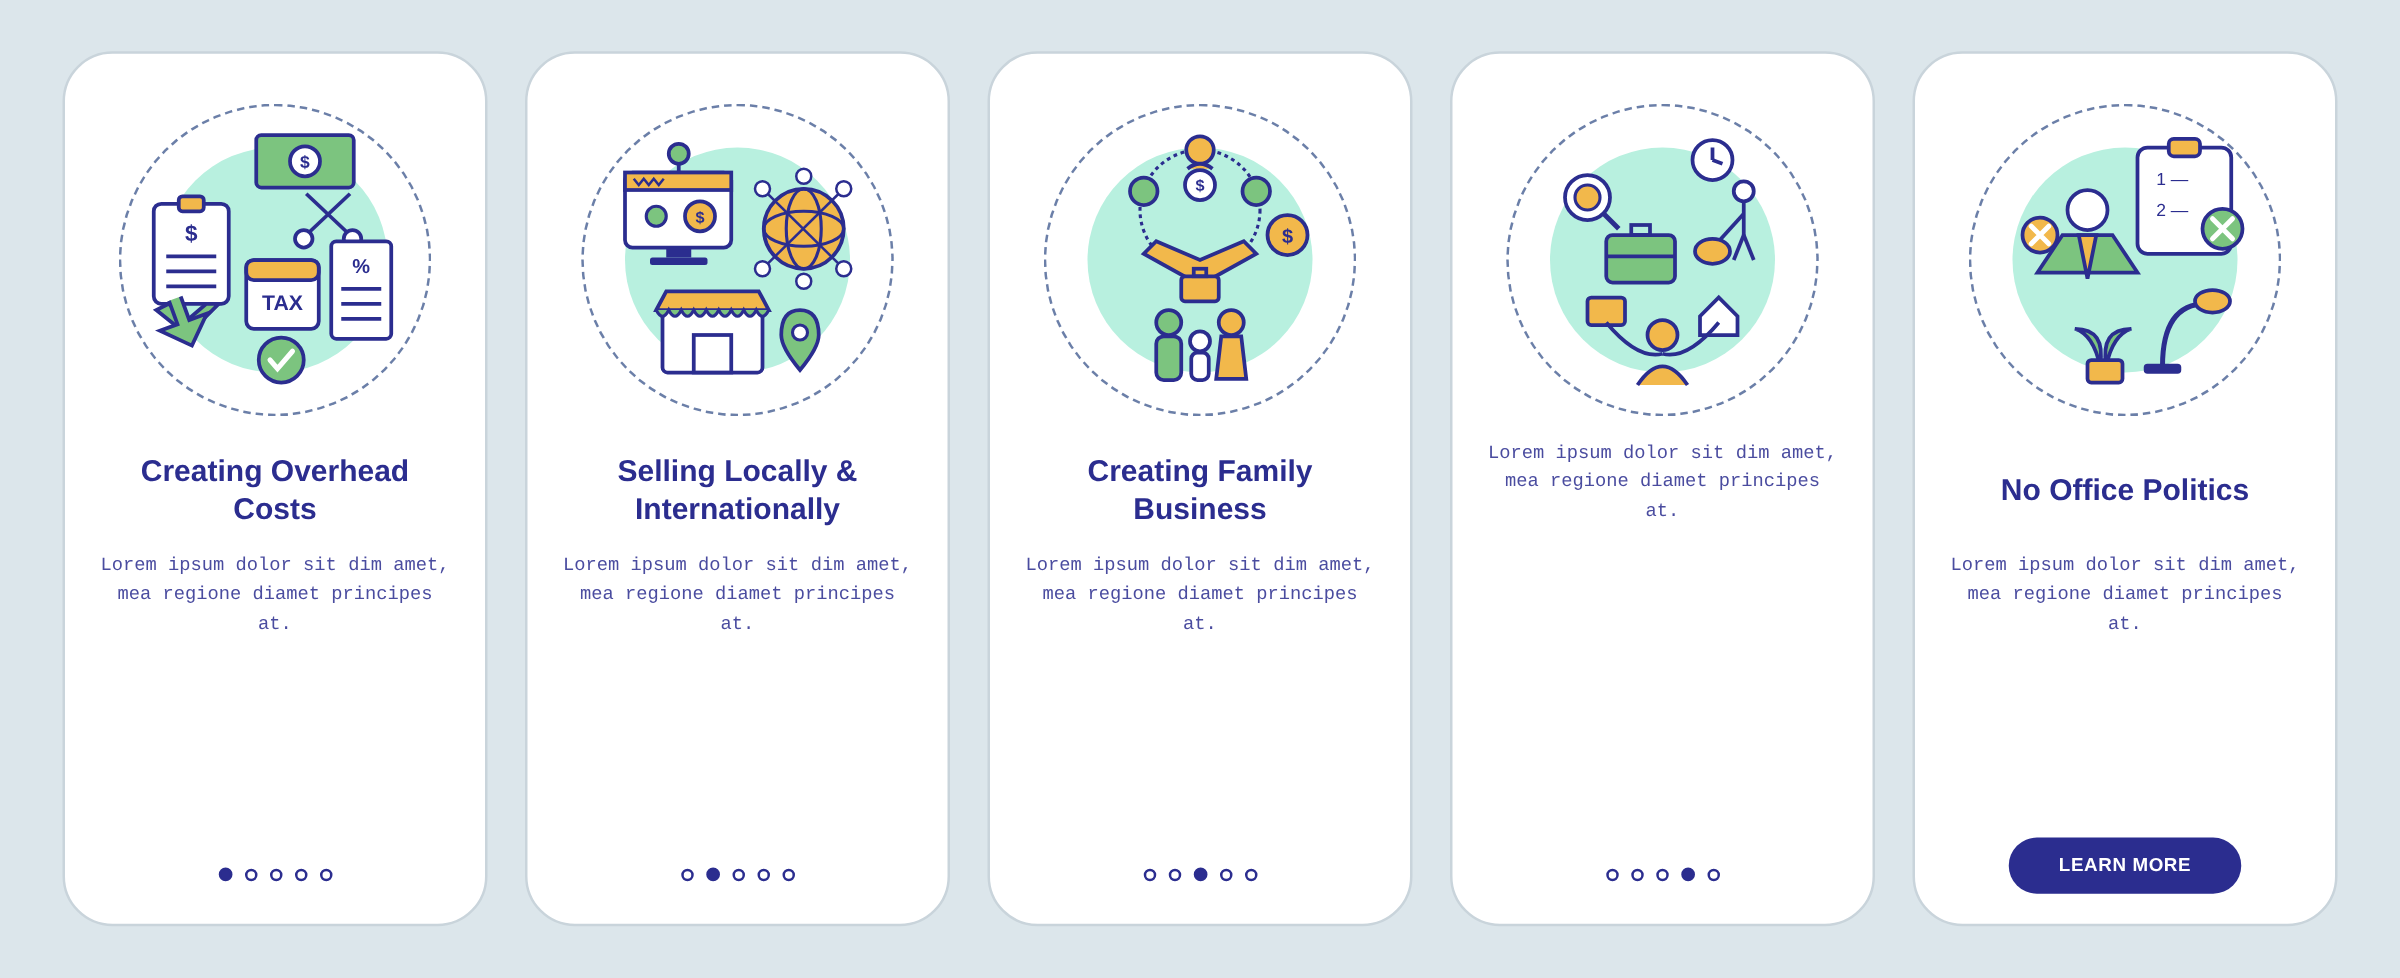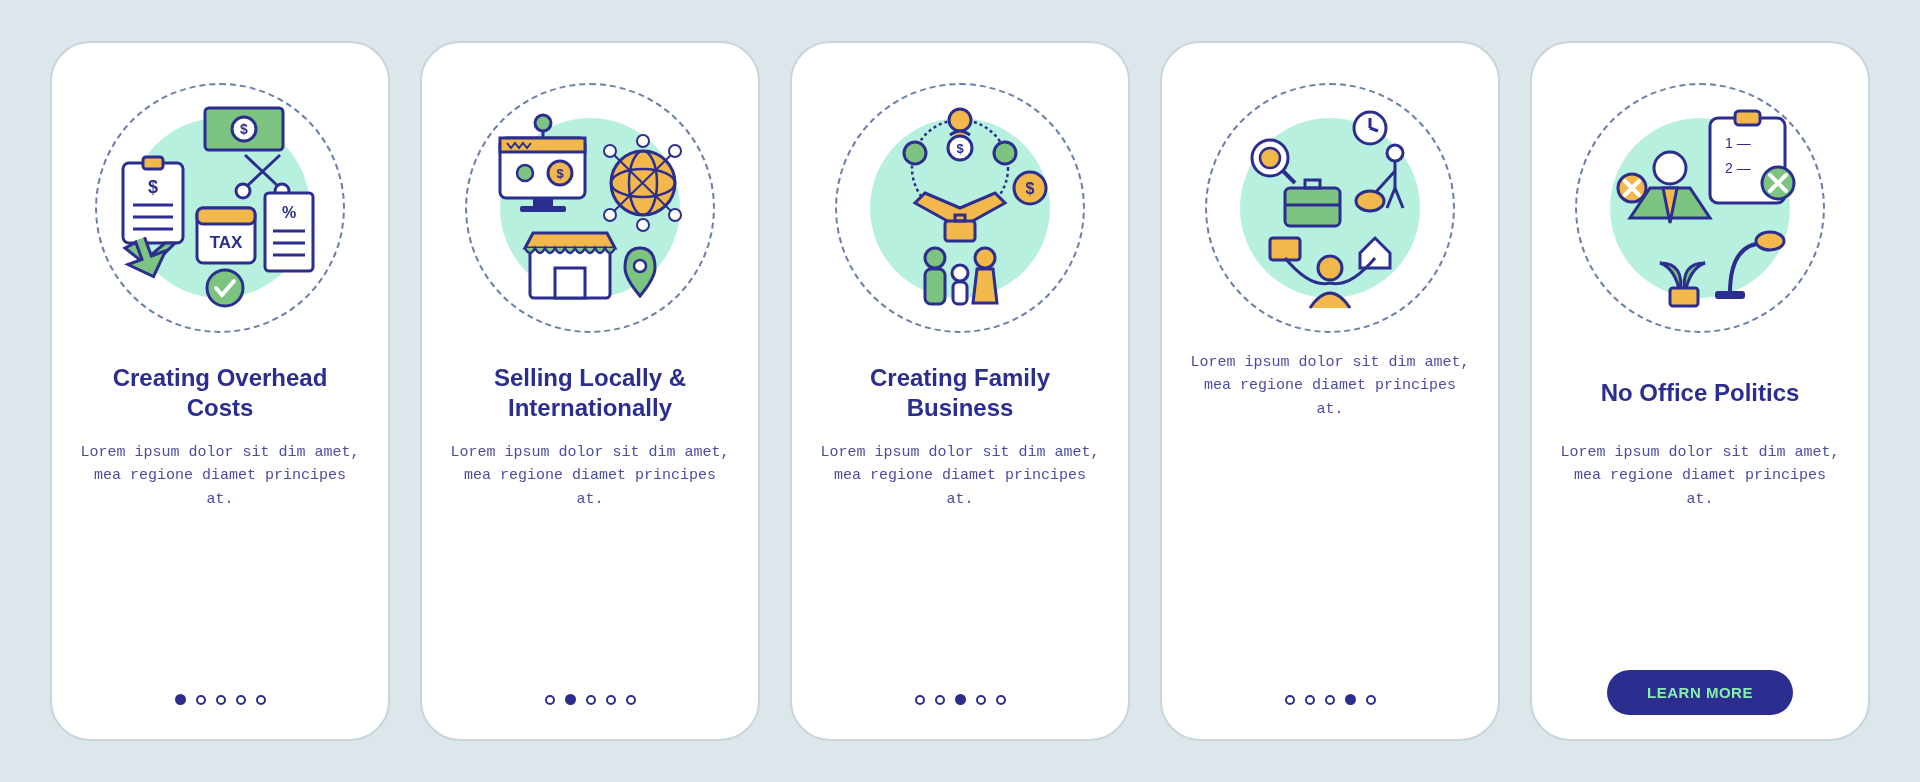--- a/index.html
+++ b/index.html
@@ -94,21 +94,21 @@
     background: transparent;
   }
   .dot.active {
     width: 11px;
     height: 11px;
     background: #2b2d8f;
   }
   .cta {
     margin-top: auto;
     background: #2b2d8f;
-    color: #86efac;
+    color: #ffffff;
     border: none;
     border-radius: 30px;
     padding: 14px 40px;
     font-size: 15px;
     font-weight: 700;
     letter-spacing: 0.5px;
     cursor: pointer;
   }
   .phone:last-child .dots { display: none; }
 </style>

